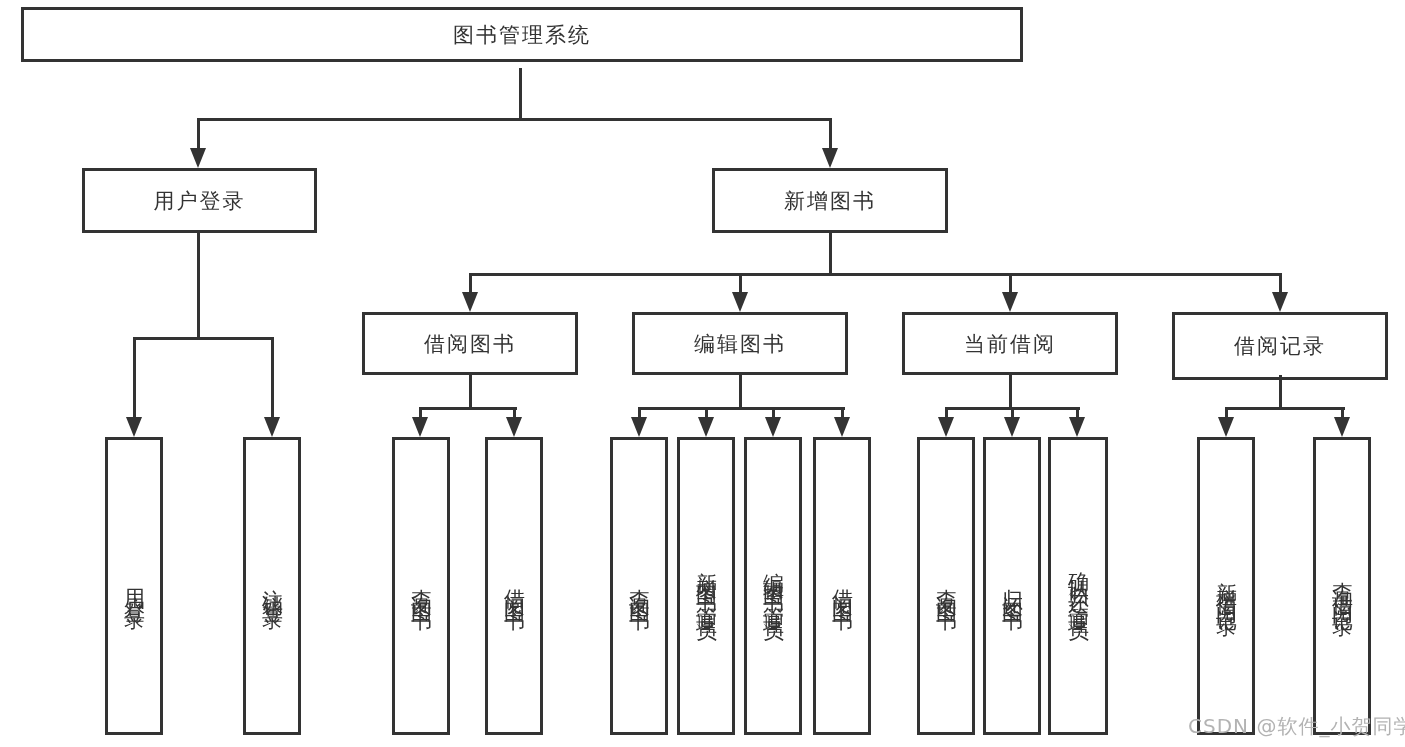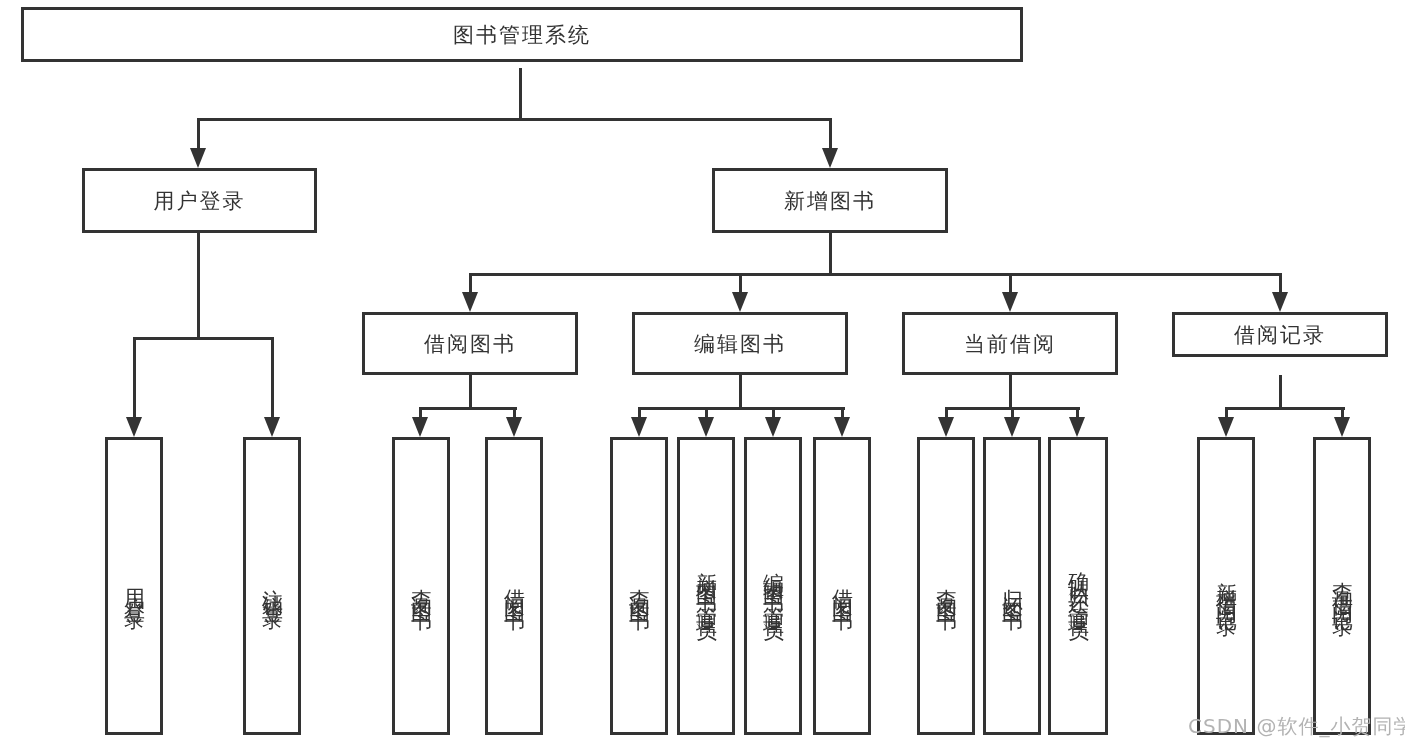--- a/index.html
+++ b/index.html
@@ -71,21 +71,21 @@
 
   <div class="box" style="left:362px;top:312px;width:216px;height:63px;">
     <span class="hlabel">借阅图书</span>
   </div>
   <div class="box" style="left:632px;top:312px;width:216px;height:63px;">
     <span class="hlabel">编辑图书</span>
   </div>
   <div class="box" style="left:902px;top:312px;width:216px;height:63px;">
     <span class="hlabel">当前借阅</span>
   </div>
-  <div class="box" style="left:1172px;top:312px;width:216px;height:45px;">
+  <div class="box" style="left:1172px;top:312px;width:216px;height:68px;">
     <span class="hlabel">借阅记录</span>
   </div>
 
   <div class="line" style="left:469px;top:375px;width:3px;height:32px;"></div>
   <div class="line" style="left:419px;top:407px;width:98px;height:3px;"></div>
   <div class="line" style="left:419px;top:407px;width:3px;height:10px;"></div>
   <div class="line" style="left:513px;top:407px;width:3px;height:10px;"></div>
   <div class="arrow" style="left:412px;top:417px;"></div>
   <div class="arrow" style="left:506px;top:417px;"></div>
 

